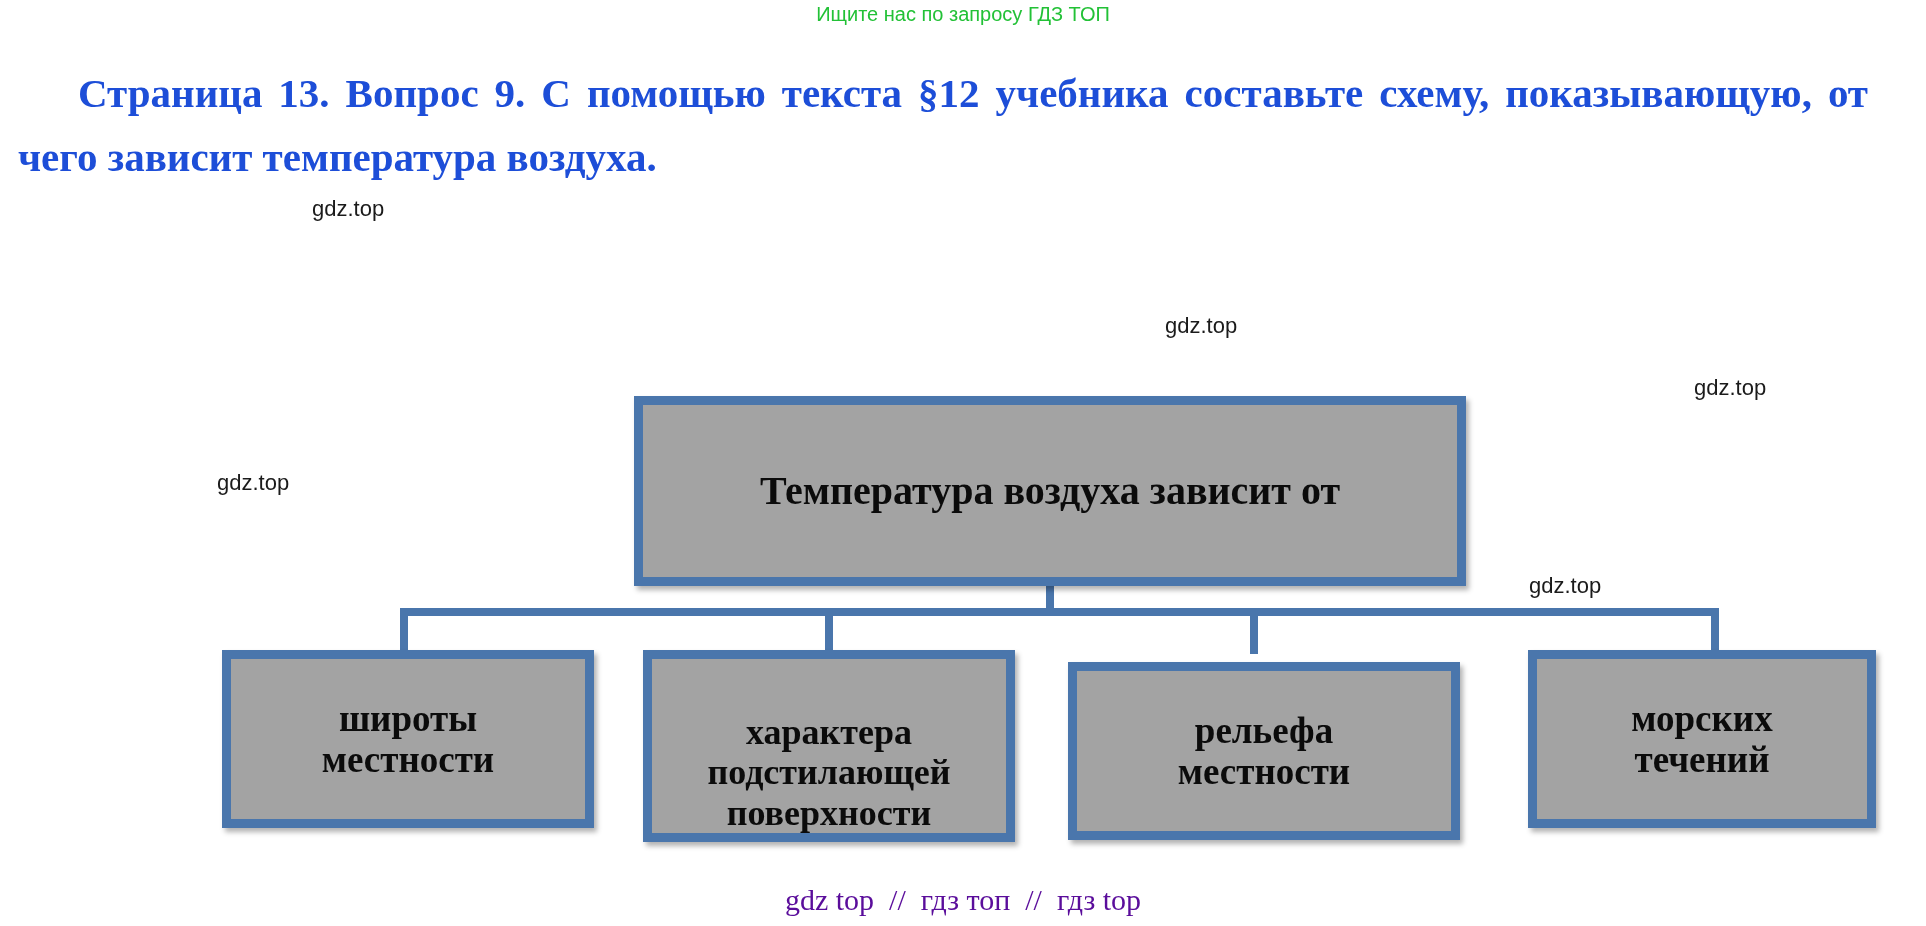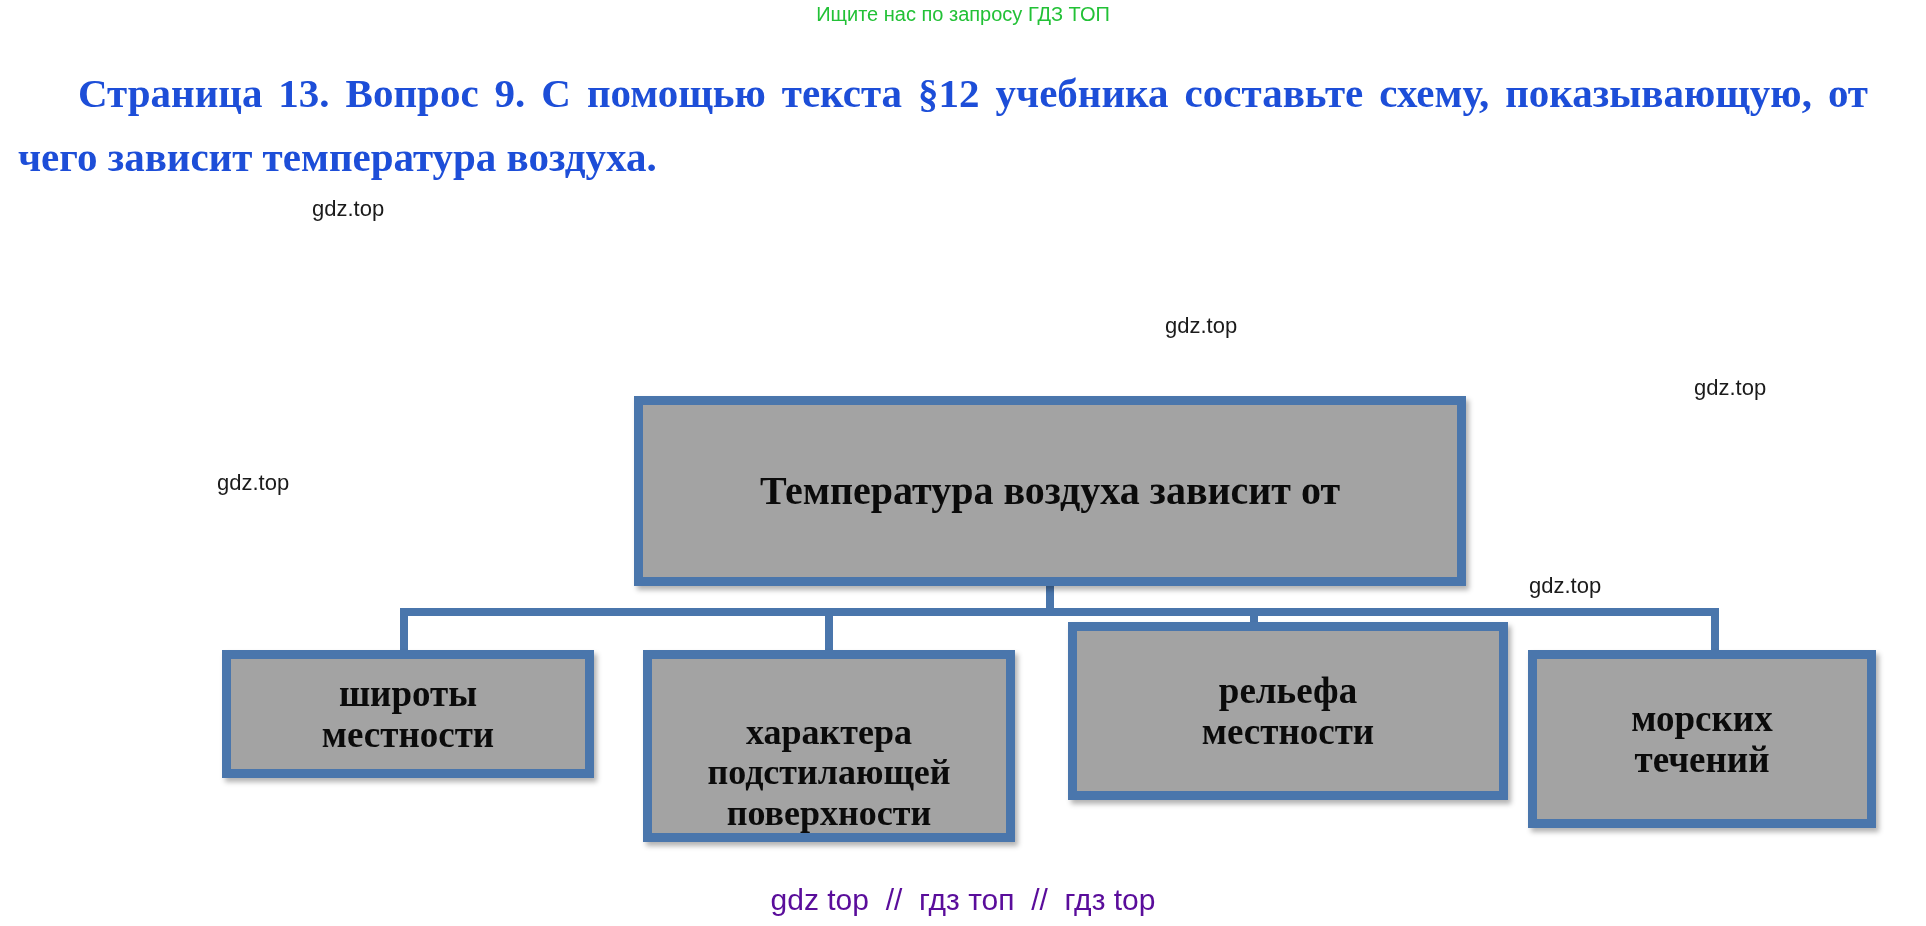--- a/index.html
+++ b/index.html
@@ -82,43 +82,43 @@
     font-weight: bold;
     color: #0b0b0b;
     text-align: center;
     line-height: 1.12;
     white-space: pre-line;
   }
 
   #node-root { left: 634px; top: 396px; width: 832px; height: 190px; }
   #node-root .label { font-size: 40px; }
 
-  #node-1 { left: 222px; top: 650px; width: 372px; height: 128px; justify-content: center; }
+  #node-1 { left: 222px; top: 650px; width: 372px; height: 178px; justify-content: center; }
   #node-2 { left: 643px; top: 650px; width: 372px; height: 192px; align-items: flex-end; }
-  #node-3 { left: 1068px; top: 622px; width: 440px; height: 178px; }
+  #node-3 { left: 1068px; top: 662px; width: 392px; height: 178px; }
   #node-4 { left: 1528px; top: 650px; width: 348px; height: 178px; }
   #node-1 .label, #node-3 .label, #node-4 .label { font-size: 37px; }
   #node-2 .label { font-size: 36px; }
 
   
   .conn {
     position: absolute;
     background: #4a76ac;
   }
   .conn-v { width: 8px; }
   .conn-h { height: 8px; }
 
   
   .footer {
     position: absolute;
     top: 883px;
     left: 0;
     width: 1926px;
     text-align: center;
-    font-family: Liberation Sans, sans-serif;
+    font-family: Liberation Serif, serif;
     font-size: 30px;
     color: #5a0d9b;
     white-space: pre;
   }
 </style>
 </head>
 <body>
 
 <div class="promo">Ищите нас по запросу ГДЗ ТОП</div>
 

